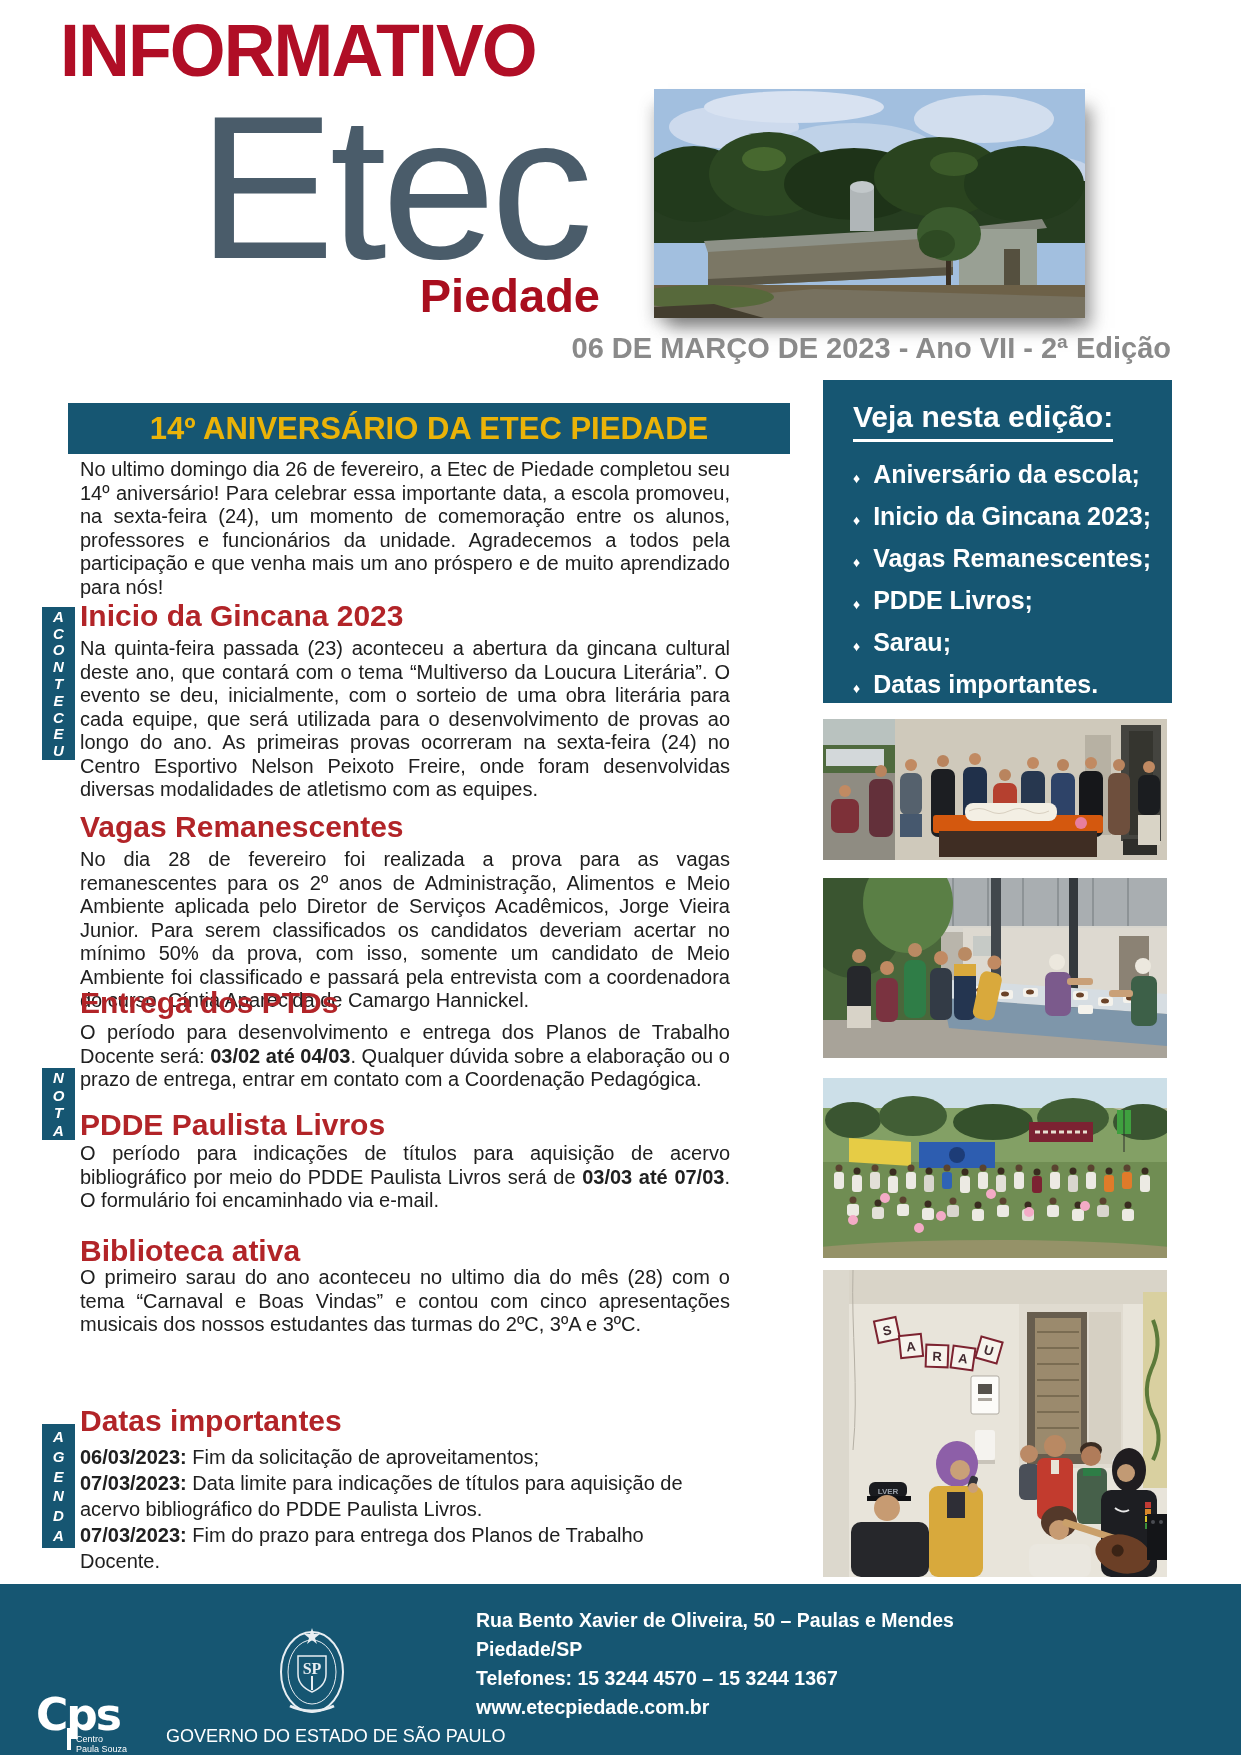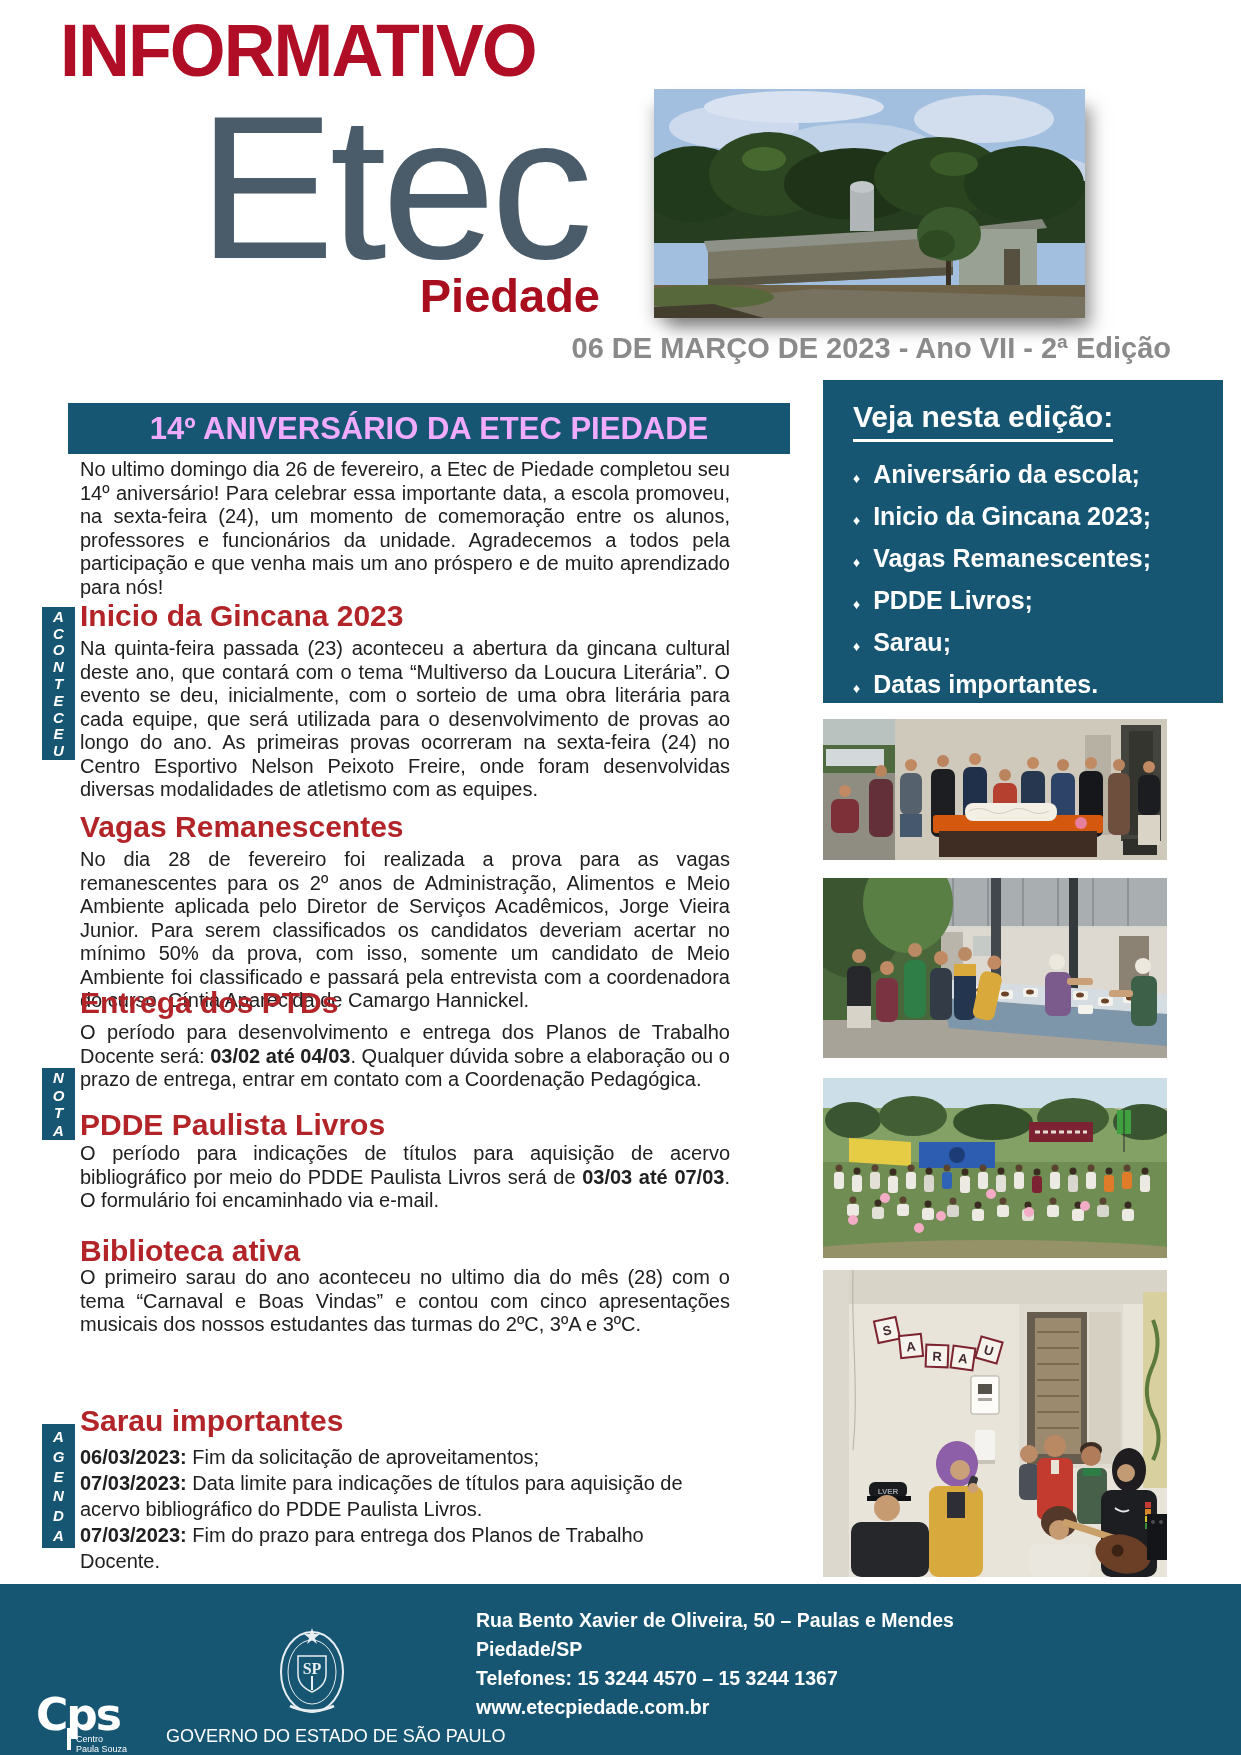--- a/index.html
+++ b/index.html
@@ -14,31 +14,31 @@
   .kicker{left:60px;top:8px;font-size:74px;font-weight:bold;color:var(--kicker_red);
           letter-spacing:-2px;transform:scaleX(.97);transform-origin:left top;white-space:nowrap;}
   .brand{left:198px;top:84px;font-size:205px;line-height:1;font-weight:normal;color:var(--brand_slate);letter-spacing:-5px;}
   .brand-sub{left:170px;top:268px;width:430px;text-align:right;font-size:47px;font-weight:bold;color:var(--brand_sub_red);}
   .painting{left:654px;top:89px;width:431px;height:229px;
             box-shadow:10px 14px 16px -4px rgba(70,70,70,.55),-6px 10px 14px -6px rgba(70,70,70,.35);}
   .painting svg{display:block;}
   .date-line{left:540px;top:332px;width:600px;text-align:right;font-size:29px;font-weight:bold;
              color:var(--date_gray);white-space:nowrap;margin-left:31px;}
   
-  .headline-bar{left:68px;top:403px;width:722px;height:51px;background:var(--teal);color:#f0abfc;
+  .headline-bar{left:68px;top:403px;width:722px;height:51px;background:var(--teal);color:#eab308;
                 display:flex;align-items:center;justify-content:center;font-size:31px;font-weight:bold;white-space:nowrap;}
   .para{left:80px;width:650px;font-size:20px;line-height:23.5px;text-align:justify;color:var(--body_text);}
   .sec-h{left:80px;font-size:30px;line-height:1;font-weight:bold;color:var(--heading_red);white-space:nowrap;}
   .datas-list{left:80px;top:1444px;width:628px;font-size:20px;line-height:26px;color:var(--body_text);}
   
   .vlabel{left:42px;width:33px;background:var(--teal);color:#fff;font-size:15px;font-weight:bold;font-style:italic;
           display:flex;flex-direction:column;align-items:center;justify-content:space-evenly;text-align:center;}
   .vlabel div{line-height:1;}
   
-  .veja-box{left:823px;top:380px;width:400px;height:323px;background:var(--teal);color:#fff;
+  .veja-box{left:823px;top:380px;width:349px;height:323px;background:var(--teal);color:#fff;
             box-sizing:border-box;padding:20px 10px 0 30px;}
   .veja-title{display:inline-block;font-size:30px;font-weight:bold;border-bottom:3px solid #fff;padding-bottom:5px;white-space:nowrap;}
   .veja-list{margin-top:18px;}
   .veja-item{display:flex;align-items:baseline;gap:13px;font-size:25px;font-weight:bold;margin-bottom:13px;white-space:nowrap;}
   .diamond{font-size:14px;}
   .photo{left:823px;width:344px;overflow:hidden;}
   .photo svg{display:block;}
   
   .footer{left:0;top:1584px;width:1241px;height:171px;background:var(--teal);}
   .footer .gov{position:absolute;left:166px;top:142px;font-size:18px;font-weight:normal;color:#fff;white-space:nowrap;}
@@ -103,21 +103,21 @@
 
   <div class="abs sec-h" style="top:988px">Entrega dos PTDs</div>
   <div class="abs para" style="top:1021px"><span>O período para desenvolvimento e entrega dos Planos de Trabalho Docente será: </span><b>03/02 até 04/03</b><span>. Qualquer dúvida sobre a elaboração ou o prazo de entrega, entrar em contato com a Coordenação Pedagógica.</span></div>
 
   <div class="abs sec-h" style="top:1110px">PDDE Paulista Livros</div>
   <div class="abs para" style="top:1142px"><span>O período para indicações de títulos para aquisição de acervo bibliográfico por meio do PDDE Paulista Livros será de </span><b>03/03 até 07/03</b><span>. O formulário foi encaminhado via e-mail.</span></div>
 
   <div class="abs sec-h" style="top:1236px">Biblioteca ativa</div>
   <div class="abs para" style="top:1266px"><span>O primeiro sarau do ano aconteceu no ultimo dia do mês (28) com o tema “Carnaval e Boas Vindas” e contou com cinco apresentações musicais dos nossos estudantes das turmas do 2ºC, 3ºA e 3ºC.</span></div>
 
-  <div class="abs sec-h" style="top:1406px">Sarau importantes</div>
+  <div class="abs sec-h" style="top:1406px">Datas importantes</div>
   <div class="abs datas-list">
     <div><b>06/03/2023:</b><span> Fim da solicitação de aproveitamentos;</span></div>
     <div><b>07/03/2023:</b><span> Data limite para indicações de títulos para aquisição de acervo bibliográfico do PDDE Paulista Livros.</span></div>
     <div><b>07/03/2023:</b><span> Fim do prazo para entrega dos Planos de Trabalho Docente.</span></div>
   </div>
 
   <div class="abs vlabel" style="top:607px;height:153px">
       <div>A</div>
       <div>C</div>
       <div>O</div>

